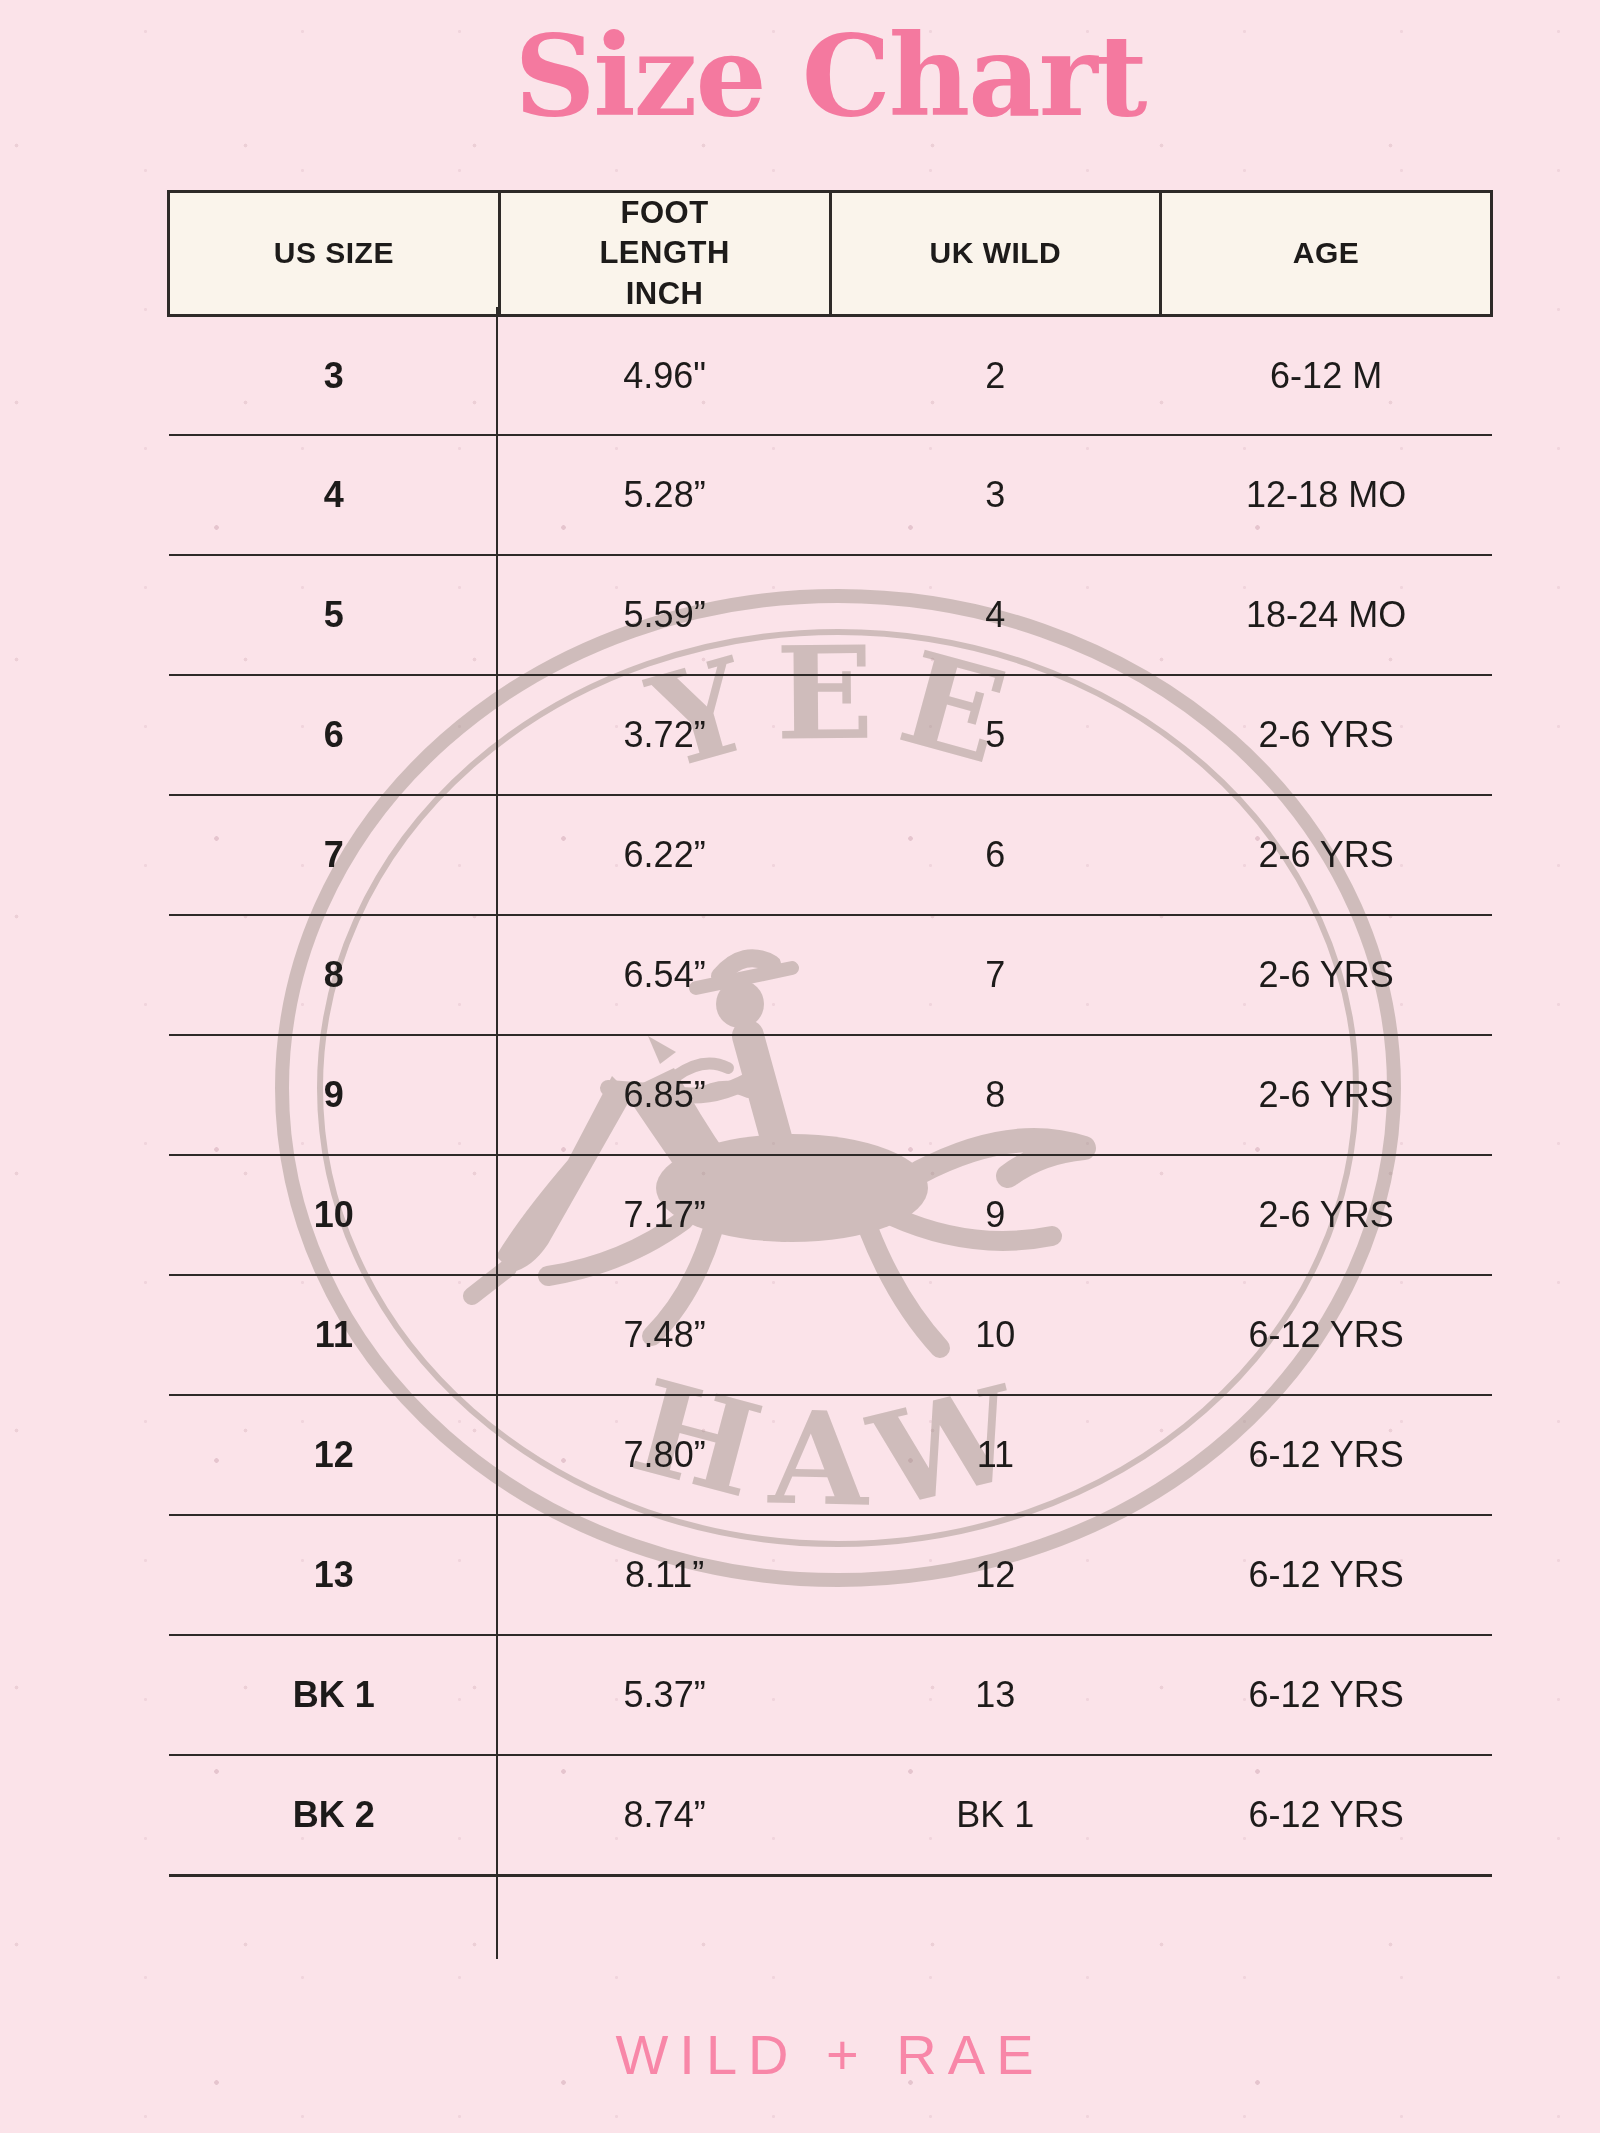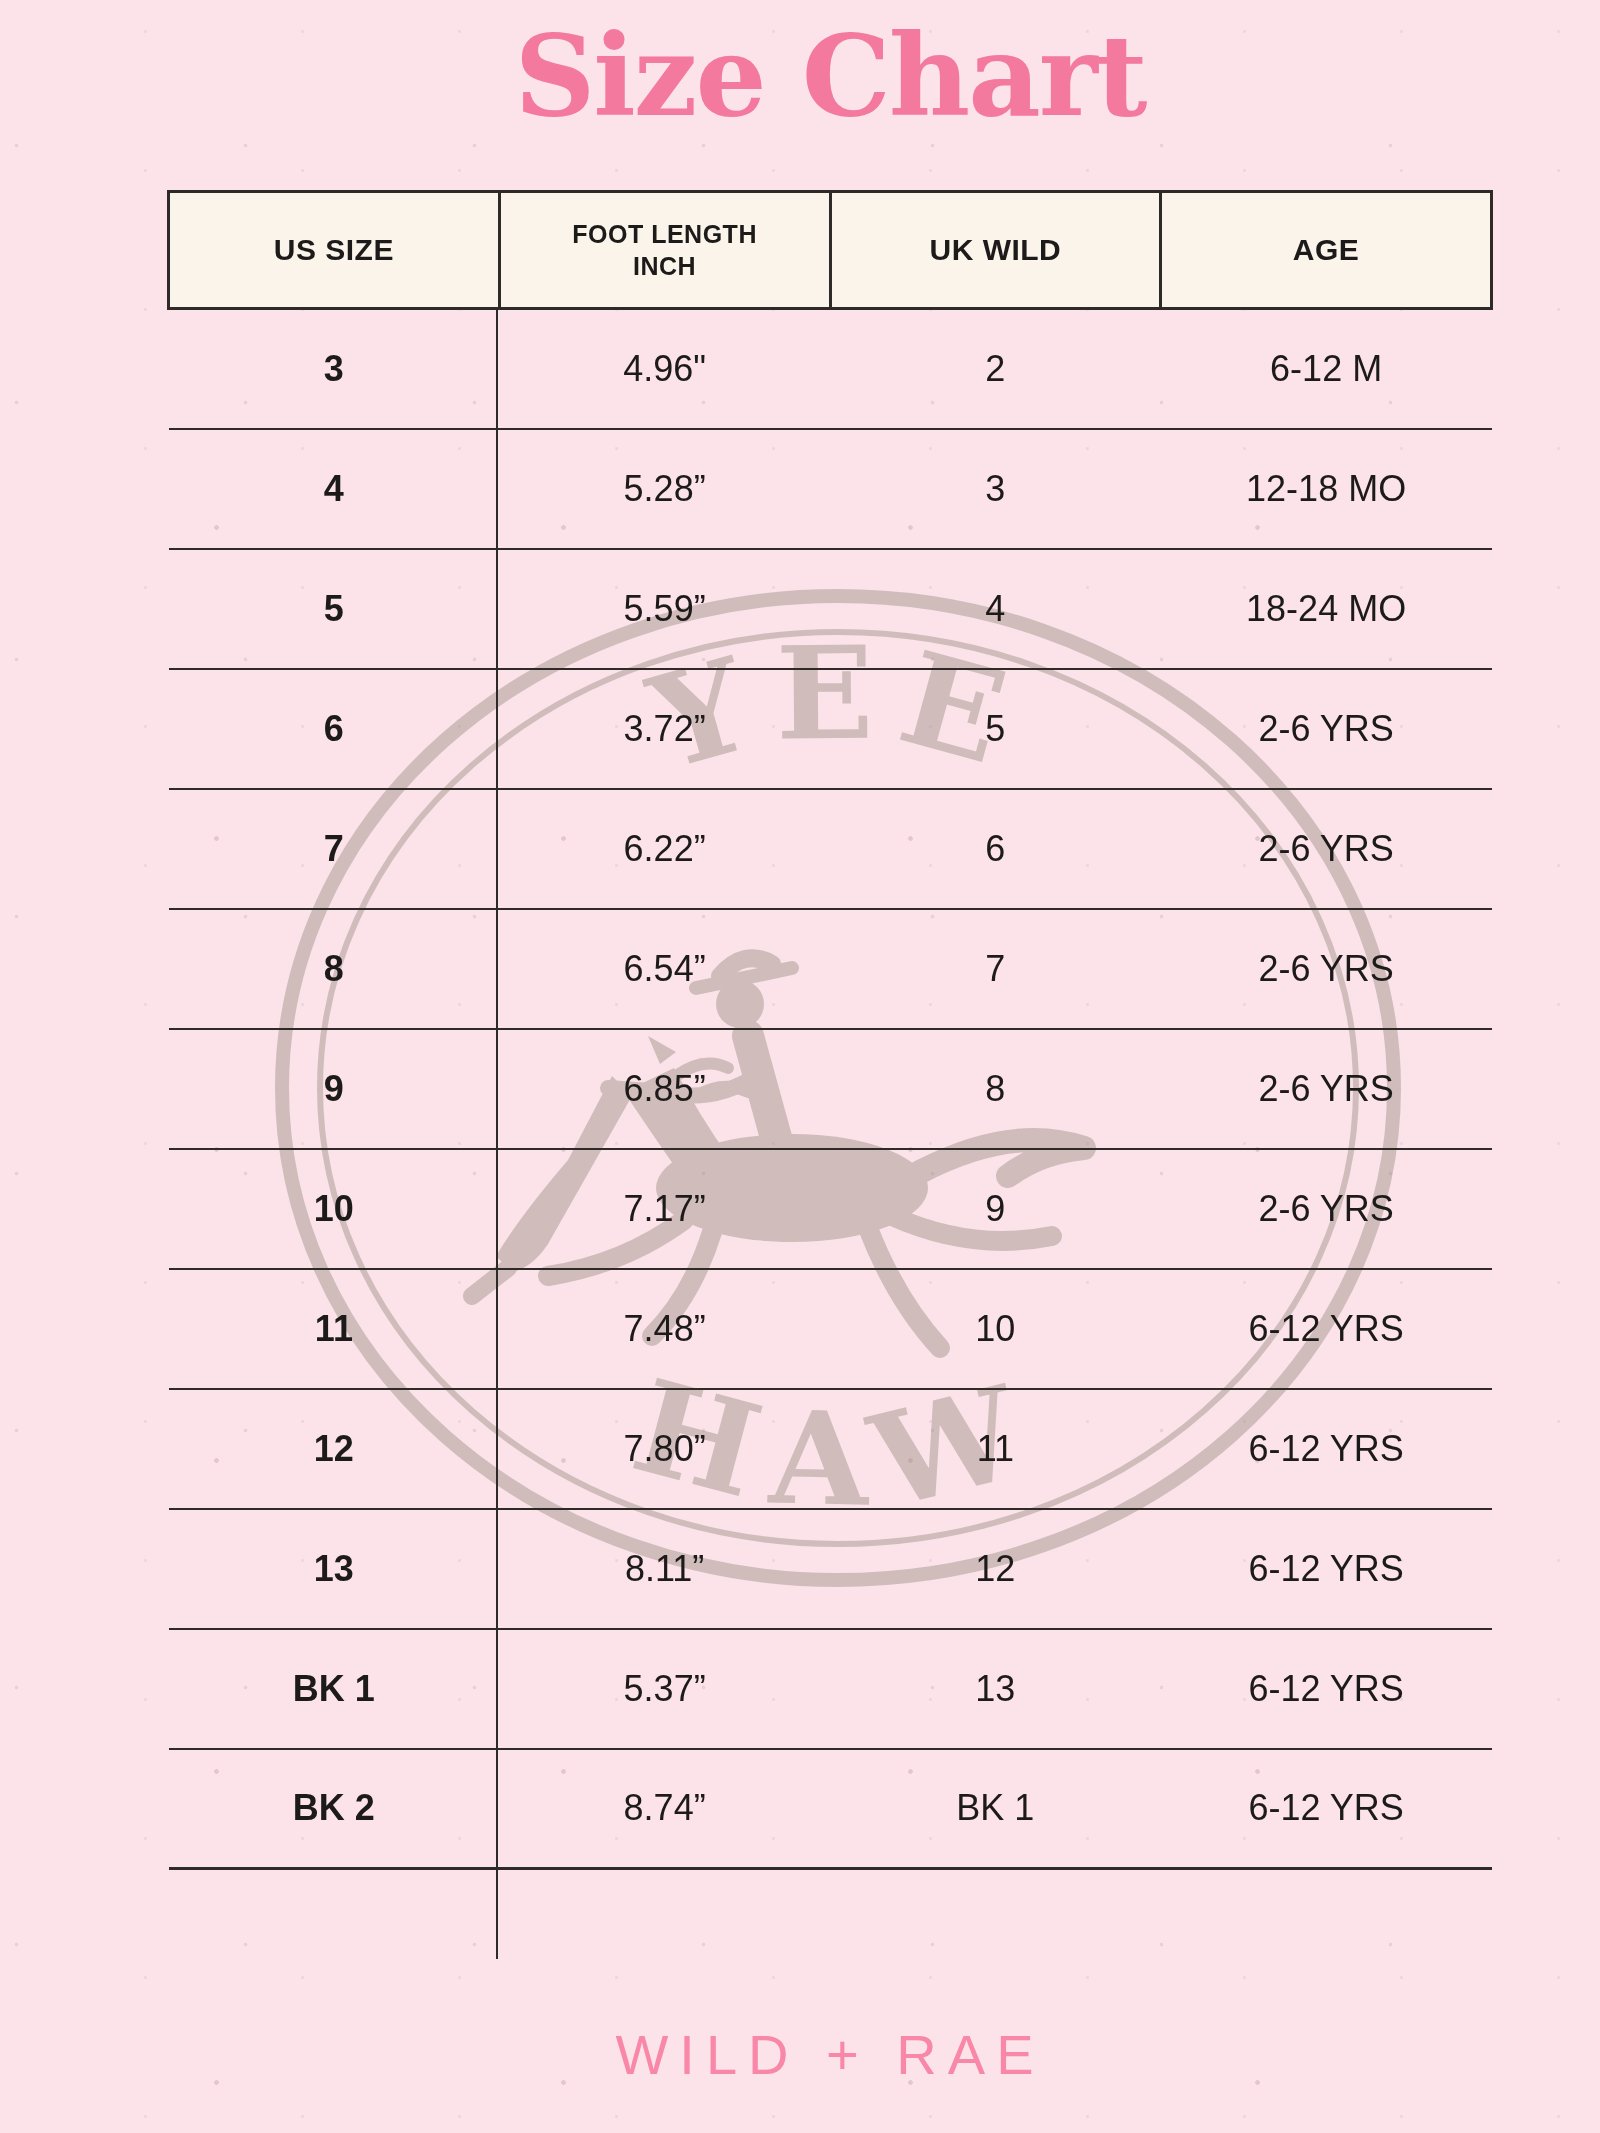--- a/index.html
+++ b/index.html
@@ -54,21 +54,21 @@
   table.size-chart col{width:25%;}
   thead th{
     background:var(--header-fill);
     border:3px solid var(--line);
     height:117px;
     font-size:30px;font-weight:700;
     text-align:center;vertical-align:middle;
     letter-spacing:.5px;
     color:var(--text);
   }
-  thead th.two-line{font-size:25px;line-height:1.3;}
+  thead th.two-line{font-size:31px;line-height:1.3;}
   thead th.two-line span{display:inline-block;max-width:215px;}
   tbody td{
     height:120px;
     border-bottom:2px solid var(--line);
     background:transparent;
     font-size:36px;font-weight:400;
     text-align:center;vertical-align:middle;
     color:var(--text);
   }
   tbody tr td:first-child{font-weight:700;}

